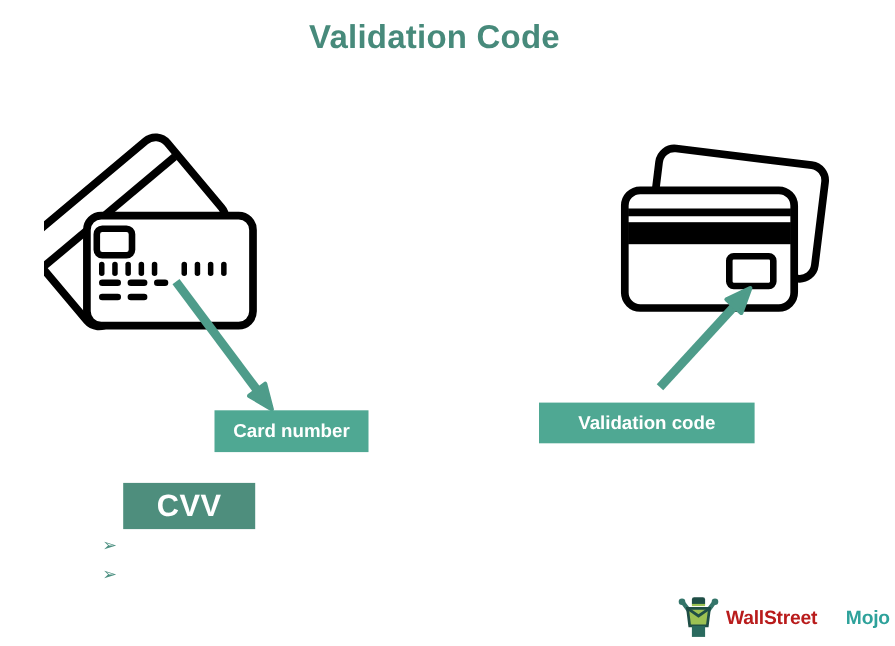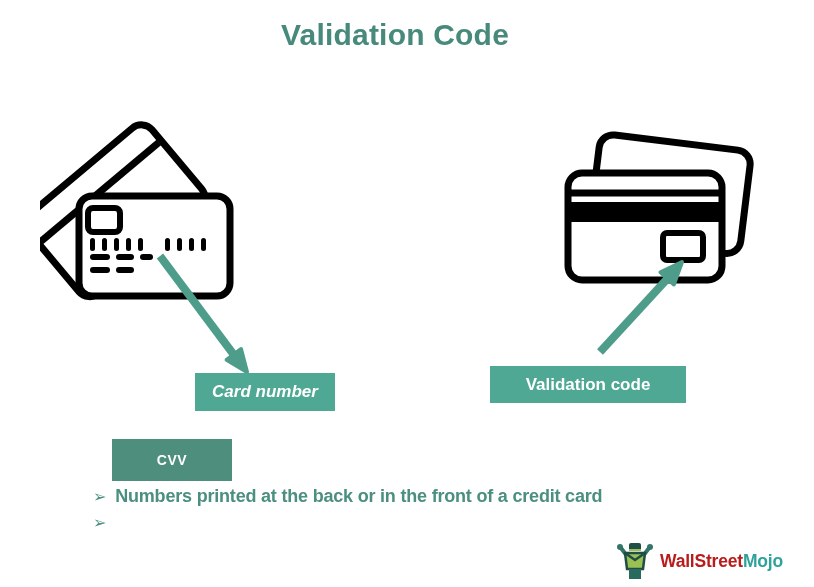--- a/index.html
+++ b/index.html
@@ -30,29 +30,29 @@
     position: absolute;
     background: #4fa893;
     color: #ffffff;
     font-weight: bold;
     font-size: 17px;
     text-align: center;
     display: flex;
     align-items: center;
     justify-content: center;
   }
-  .tag-card-number    { left: 195px; top: 373px; width: 140px; height: 38px; font-style: italic; }
+  .tag-card-number    { left: 195px; top: 373px; width: 140px; height: 38px; }
   .tag-validation     { left: 490px; top: 366px; width: 196px; height: 37px; }
   .tag-cvv {
     position: absolute;
     left: 112px; top: 439px; width: 120px; height: 42px;
     background: #4e8e7d;
     color: #ffffff;
     font-weight: bold;
-    font-size: 14px;
+    font-size: 28px;
     display: flex;
     align-items: center;
     justify-content: center;
     letter-spacing: 0.5px;
   }
   .bullets {
     position: absolute;
     left: 93px; top: 483px;
     width: 650px;
     list-style: none;
@@ -78,21 +78,21 @@
     align-items: center;
   }
   .logo-mascot { width: 42px; height: 44px; }
   .logo-text {
     font-size: 17.5px;
     font-weight: bold;
     margin-left: 4px;
     letter-spacing: -0.2px;
   }
   .logo-text .primary   { color: #b91c1c; }
-  .logo-text .secondary { color: #2ea29b; }
+  .logo-text .secondary { color: #2ea29b; margin-left: 26px; }
 </style>
 </head>
 <body>
 
 <div class="canvas">
 
   <div class="title">Validation Code</div>
 
   <svg class="icon-left" viewBox="0 0 200 200" aria-hidden="true">
 
@@ -147,21 +147,20 @@
     <polygon points="98,10 89.9,32.4 76.5,20.2" fill="#4e9c8a" stroke="#4e9c8a" stroke-width="4" stroke-linejoin="round"></polygon>
   </svg>
 
   <div class="tag tag-card-number">Card number</div>
   <div class="tag tag-validation">Validation code</div>
   <div class="tag-cvv">CVV</div>
 
   <ul class="bullets">
     <li>
       <span class="marker">➢</span>
-      <span>Numbers printed at the back or in the front of a credit card</span>
     </li>
     <li>
       <span class="marker">➢</span>
     </li>
   </ul>
 
   <div class="logo">
     <svg class="logo-mascot" viewBox="0 0 40 44" aria-hidden="true">
 
       <path d="M12 17 L6 9" stroke="#34756a" stroke-width="4" stroke-linecap="round"></path>

